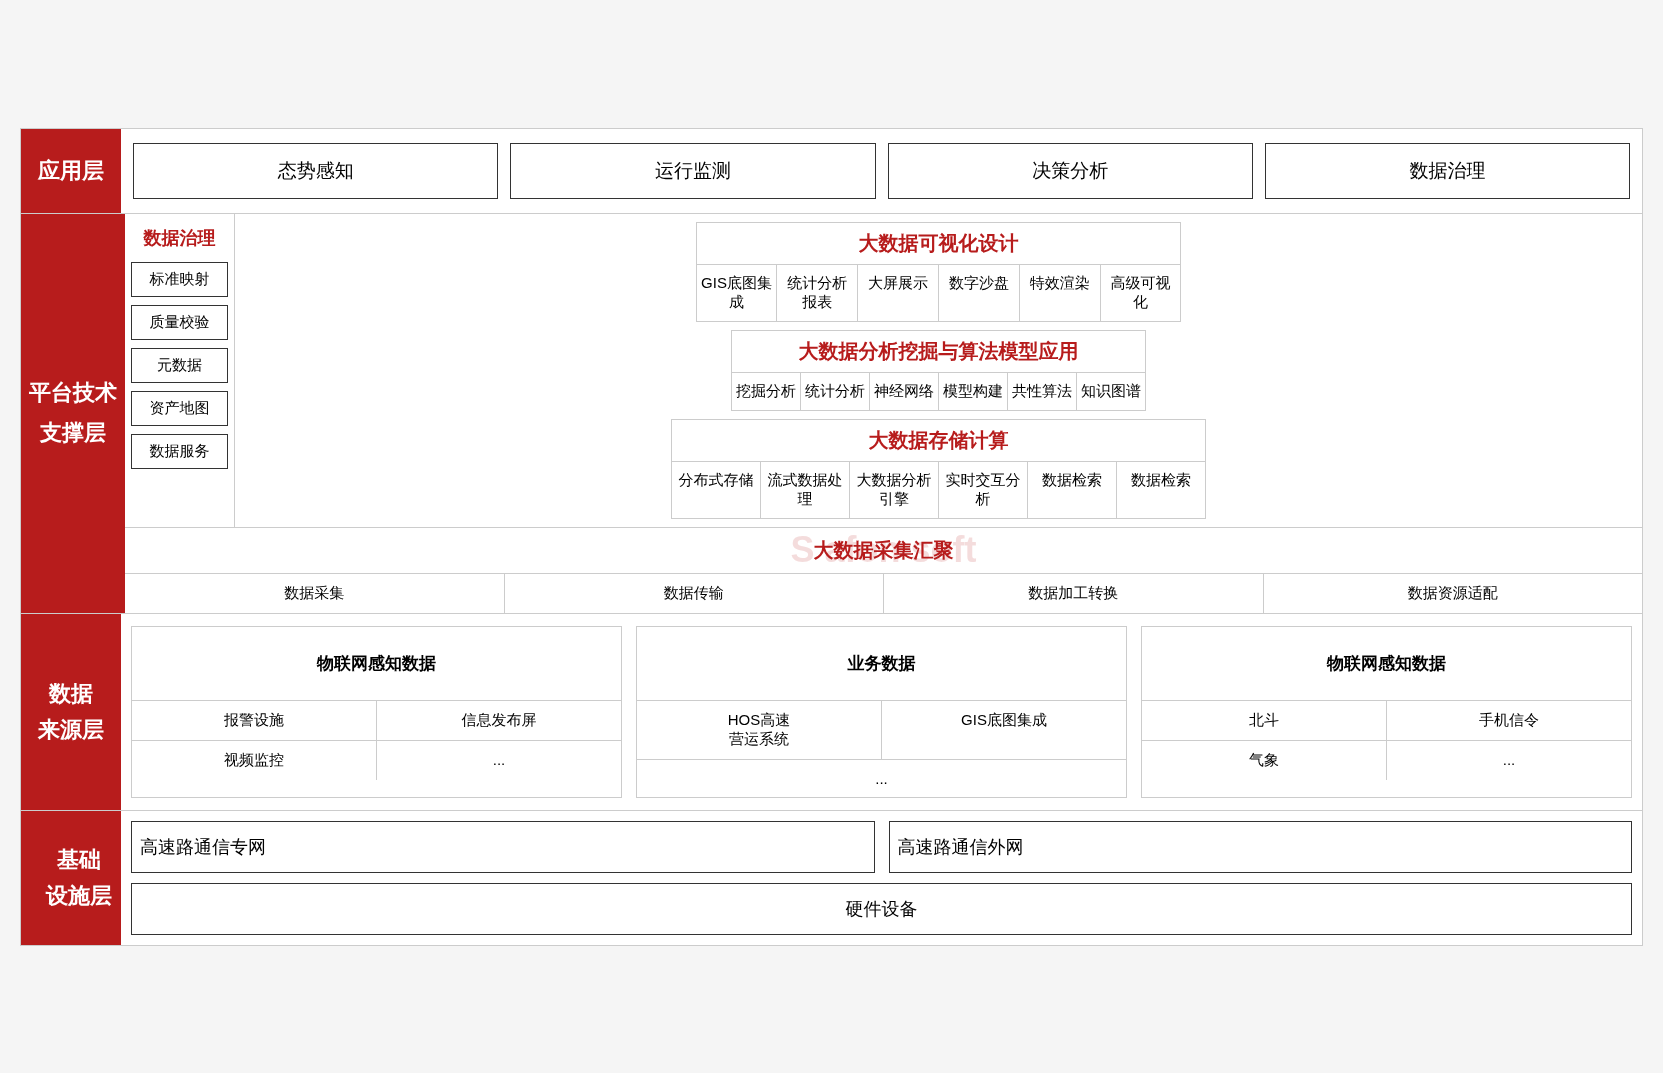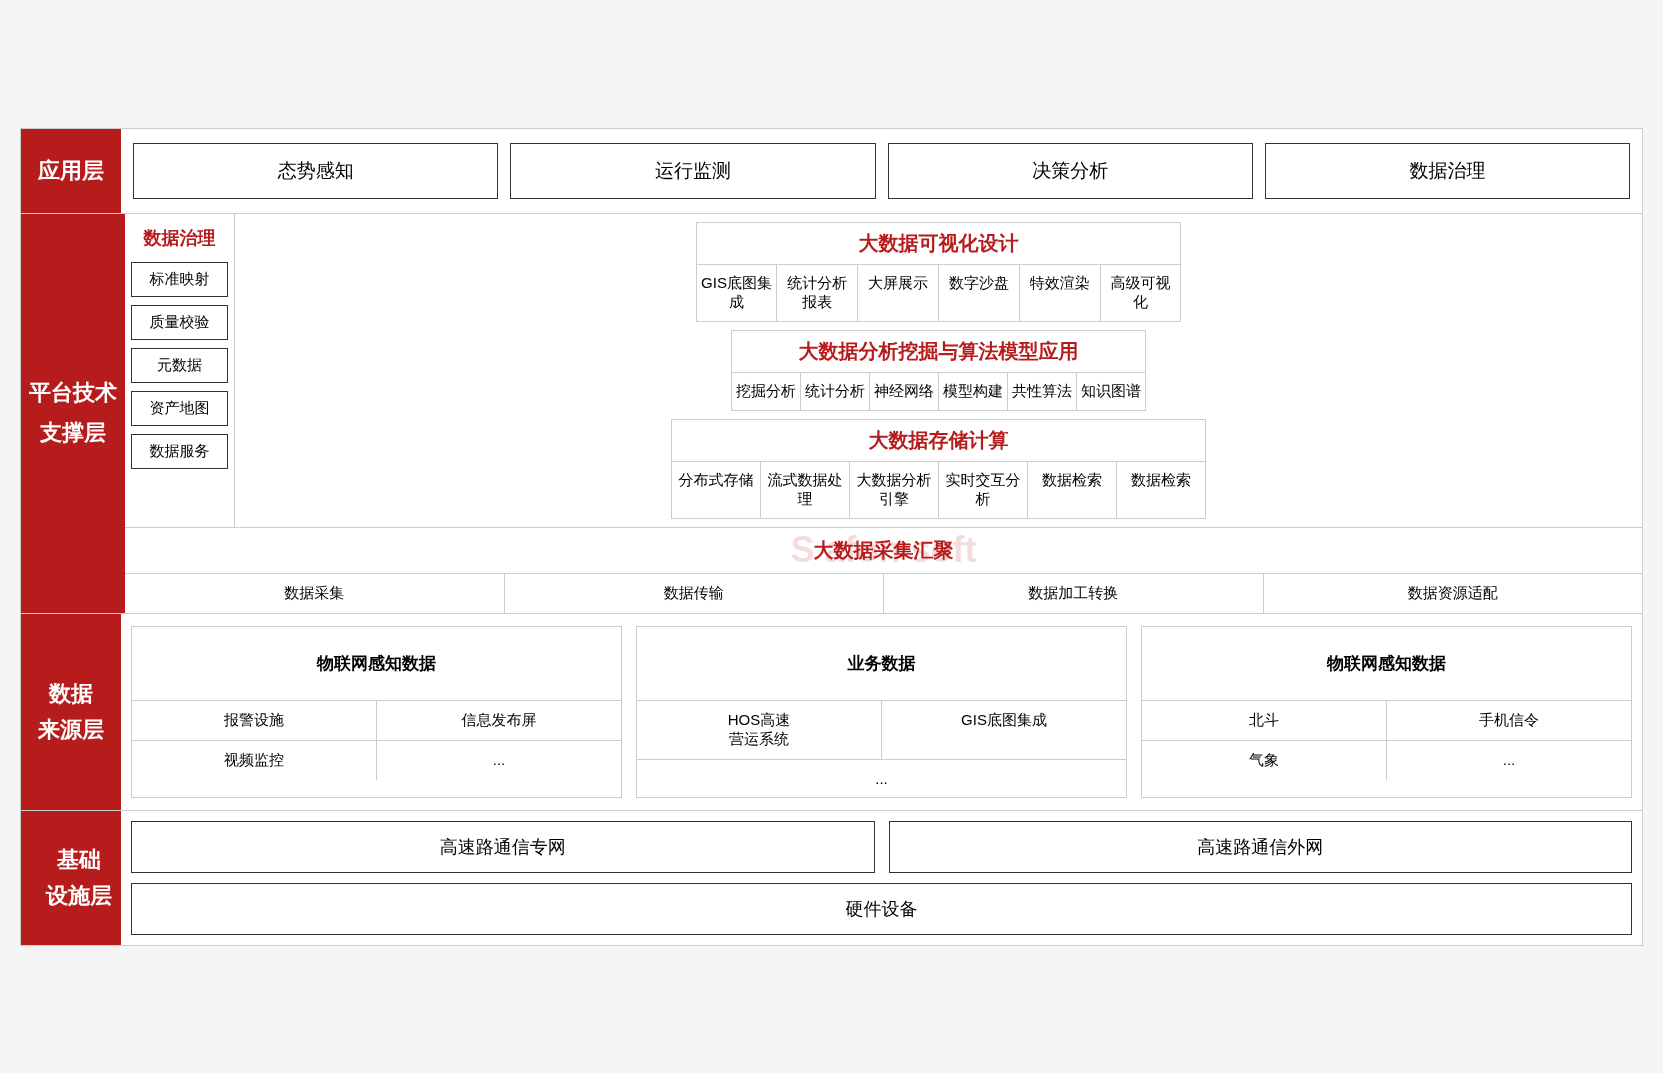--- a/index.html
+++ b/index.html
@@ -223,21 +223,20 @@
       gap: 10px;
     }
     .infra-row {
       display: flex;
       flex-direction: row;
       gap: 14px;
     }
     .infra-box {
       flex: 1;
       border: 1.5px solid #333;
-      text-align: center;
       padding: 13px 8px;
       font-size: 18px;
       background: #fff;
     }
     .infra-full {
       width: 100%;
       border: 1.5px solid #333;
       text-align: center;
       padding: 13px 8px;
       font-size: 18px;

